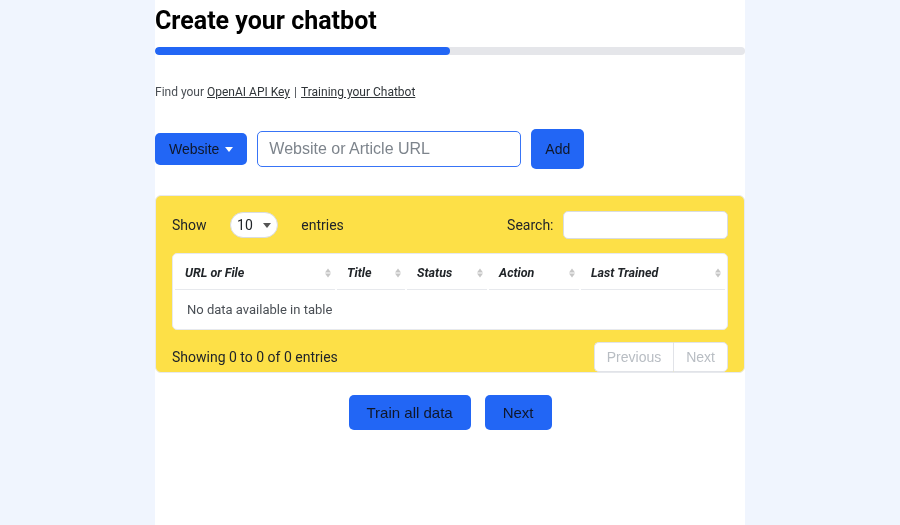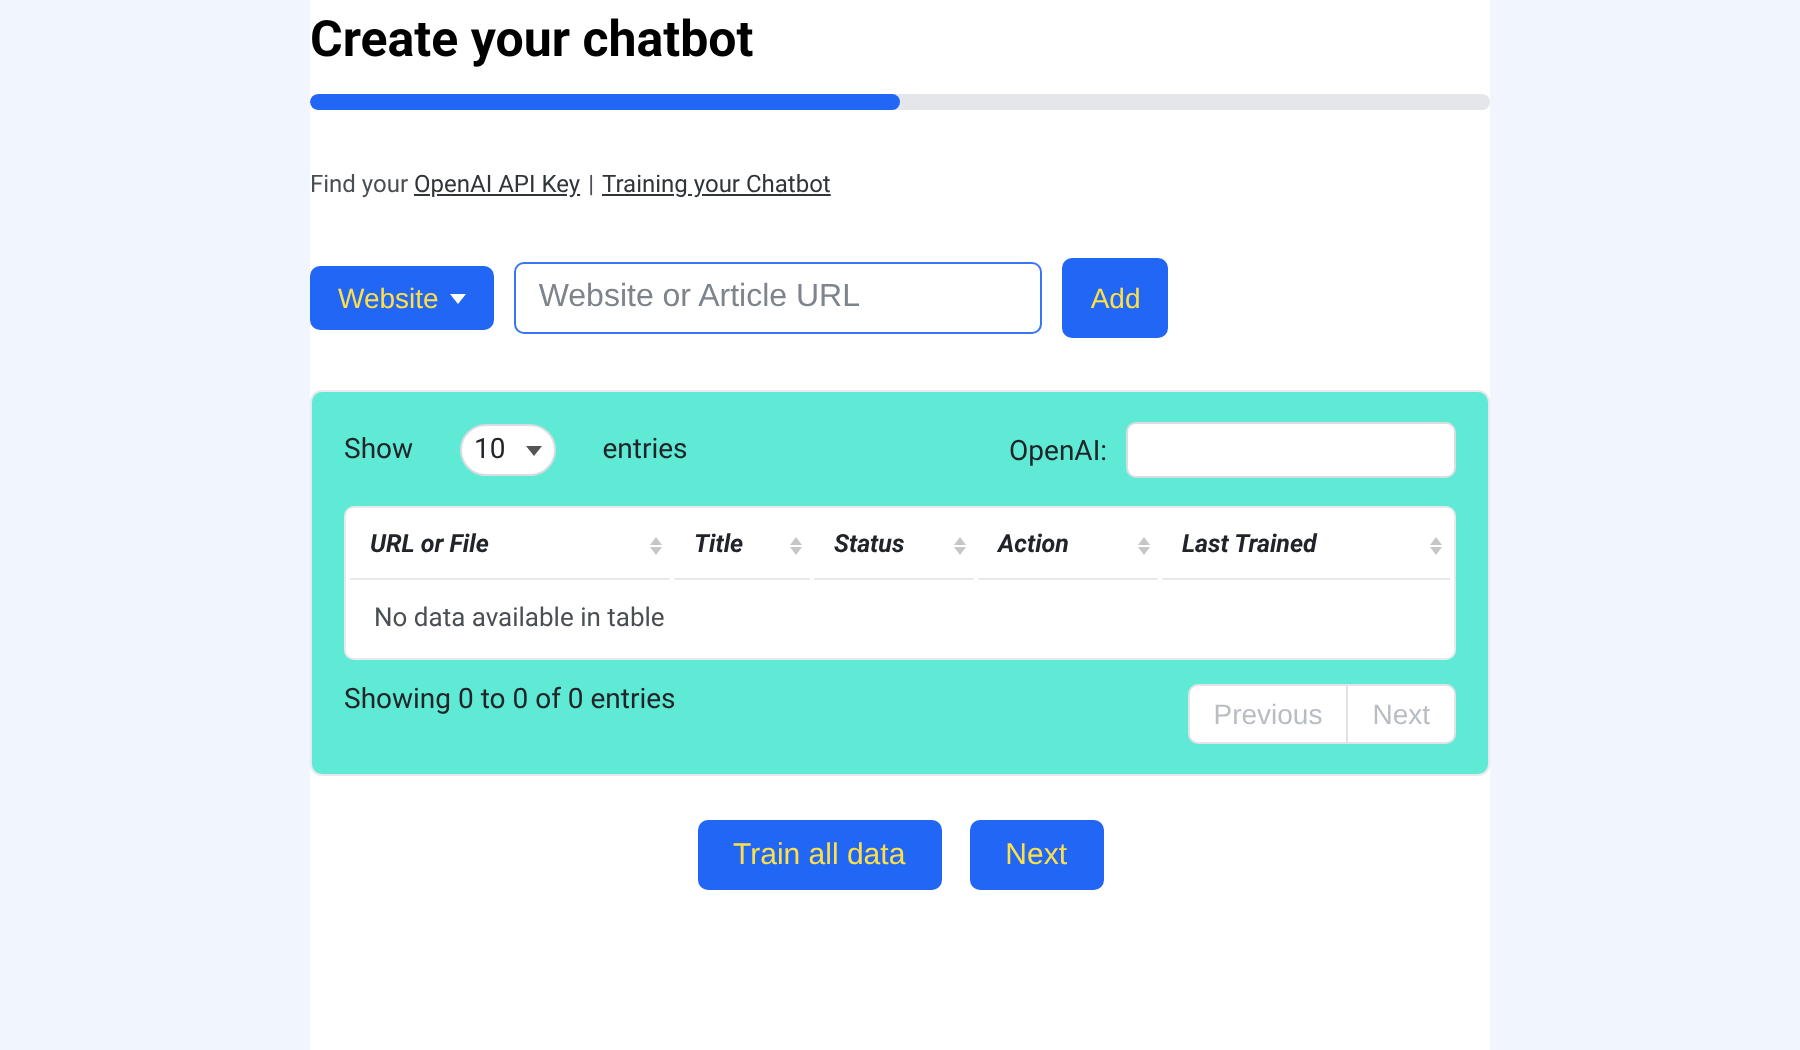--- a/index.html
+++ b/index.html
@@ -11,38 +11,38 @@
   .subtitle { font-size: 13px; color: #5a5f66; line-height: 1.5; margin-bottom: 18px; }
   .progress { width: 100%; height: 8px; background: #e5e6ea; border-radius: 4px; overflow: hidden; margin-bottom: 30px; }
   .progress-bar { height: 100%; background: #2266f5; border-radius: 4px; }
   .api-input { width: 100%; border: 1px solid #d9dce1; border-radius: 5px; padding: 8px 11px; font-size: 14px; color: #6c757d; background: #fff; }
   .api-input::placeholder { color: #7d848c; }
   .helper { font-size: 12px; color: #4a4f55; margin-top: 7px; margin-bottom: 30px; }
   .helper a { color: #303539; text-decoration: underline; cursor: pointer; }
   .helper .sep { margin: 0 4px; color: #4a4f55; }
   .row-source { display: flex; gap: 10px; align-items: center; margin-bottom: 26px; }
   .btn { border: none; border-radius: 5px; padding: 8px 14px; font-size: 14px; cursor: pointer; display: inline-flex; align-items: center; gap: 6px; }
-  .btn-primary { background: #2266f5; color: #fde047; }
+  .btn-primary { background: #2266f5; color: #0f172a; }
   .dropdown-caret { width: 0; height: 0; border-left: 4px solid transparent; border-right: 4px solid transparent; border-top: 5px solid #fff; display: inline-block; }
   .url-input { flex: 0 0 264px; border: 1px solid #3874f6; border-radius: 5px; padding: 8px 11px; font-size: 16px; background: #fff; }
   .url-input::placeholder { color: #7d848c; }
   .add-btn { padding: 12px 14px; }
-  .table-card { background: #5eead4; border: 1px solid #e7e9ed; border-radius: 6px; padding: 15px 16px 15px 16px; }
+  .table-card { background: #fde047; border: 1px solid #e7e9ed; border-radius: 6px; padding: 15px 16px 0 16px; }
   .table-top { display: flex; justify-content: space-between; align-items: center; font-size: 14px; color: #212529; margin-bottom: 14px; }
   .entries-select { border: 1px solid #d9dce1; border-radius: 13px; padding: 4px 6px; font-size: 14px; background: #fff; display: inline-flex; align-items: center; gap: 10px; margin: 0 20px; }
   .select-caret { width: 0; height: 0; border-left: 4px solid transparent; border-right: 4px solid transparent; border-top: 5px solid #555; display: inline-block; }
   .search-input { border: 1px solid #d9dce1; border-radius: 5px; padding: 5px 8px; font-size: 14px; width: 165px; background: #fff; margin-left: 6px; }
   .datatable { width: 100%; border: 1px solid #e7e9ed; border-radius: 5px; background: #fff; overflow: hidden; }
   .datatable thead th { font-size: 12.5px; font-weight: 700; text-align: left; padding: 9px 10px; border-bottom: 1px solid #e7e9ed; color: #212529; position: relative; font-style: italic; }
   .sort-icon { position: absolute; right: 4px; top: 50%; transform: translateY(-50%); display: flex; flex-direction: column; gap: 1px; opacity: 0.3; }
   .sort-icon span { width: 0; height: 0; border-left: 3.5px solid transparent; border-right: 3.5px solid transparent; }
   .sort-up { border-bottom: 4px solid #444; }
   .sort-down { border-top: 4px solid #444; }
   .datatable tbody td { padding: 10px 12px; font-size: 13px; color: #4a4f55; text-align: left; }
-  .table-bottom { display: flex; justify-content: space-between; margin-top: 12px; font-size: 14px; color: #212529; gap: 36px; }
+  .table-bottom { display: flex; justify-content: space-between; align-items: center; margin-top: 12px; font-size: 14px; color: #212529; gap: 36px; }
   .pager { display: flex; gap: 0; }
   .pager button { background: #fff; border: 1px solid #e1e3e8; color: #b8bdc3; padding: 6px 12px; font-size: 14px; cursor: default; }
   .pager button:first-child { border-right: none; border-radius: 5px 0 0 5px; }
   .pager button:last-child { border-radius: 0 5px 5px 0; }
   .footer-actions { display: flex; justify-content: center; gap: 14px; margin-top: 22px; }
   .footer-actions .btn { padding: 9px 18px; font-size: 15px; }
   .col-url { width: 160px; }
   .col-title { width: 68px; }
   .col-status { width: 80px; }
   .col-action { width: 90px; }
@@ -77,21 +77,21 @@
         <div class="table-top">
           <div>
             <span>Show</span>
             <span class="entries-select">
               <span>10</span>
               <span class="select-caret"></span>
             </span>
             <span>entries</span>
           </div>
           <div>
-            <span>OpenAI:</span>
+            <span>Search:</span>
             <input class="search-input" type="text" value="" style="">
           </div>
         </div>
 
         <table class="datatable">
           <thead>
             <tr>
               <th class="col-url">
                 <span>URL or File</span>
                 <span class="sort-icon">

